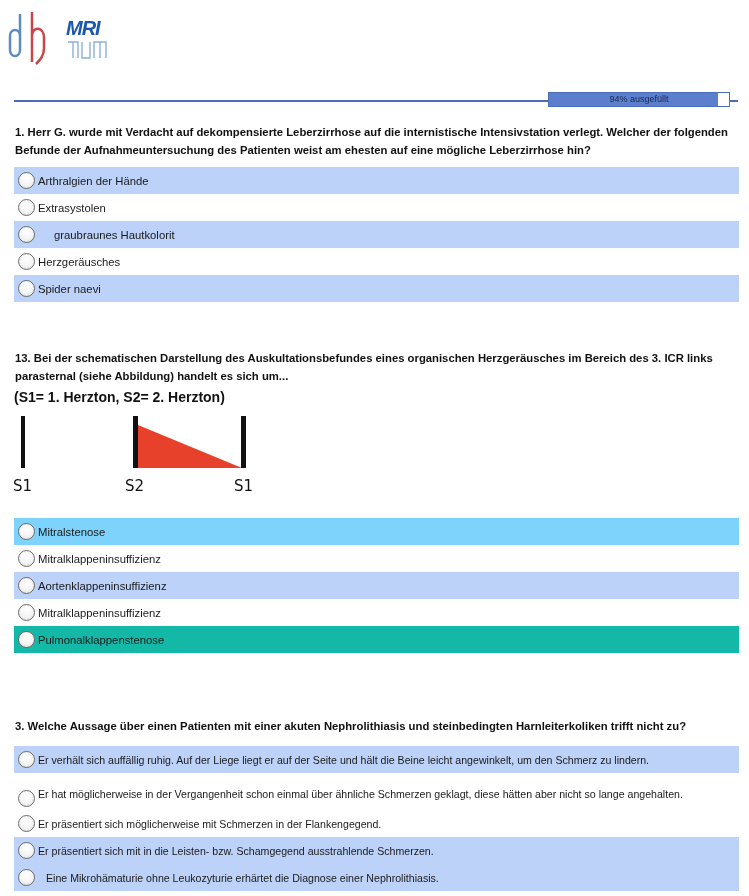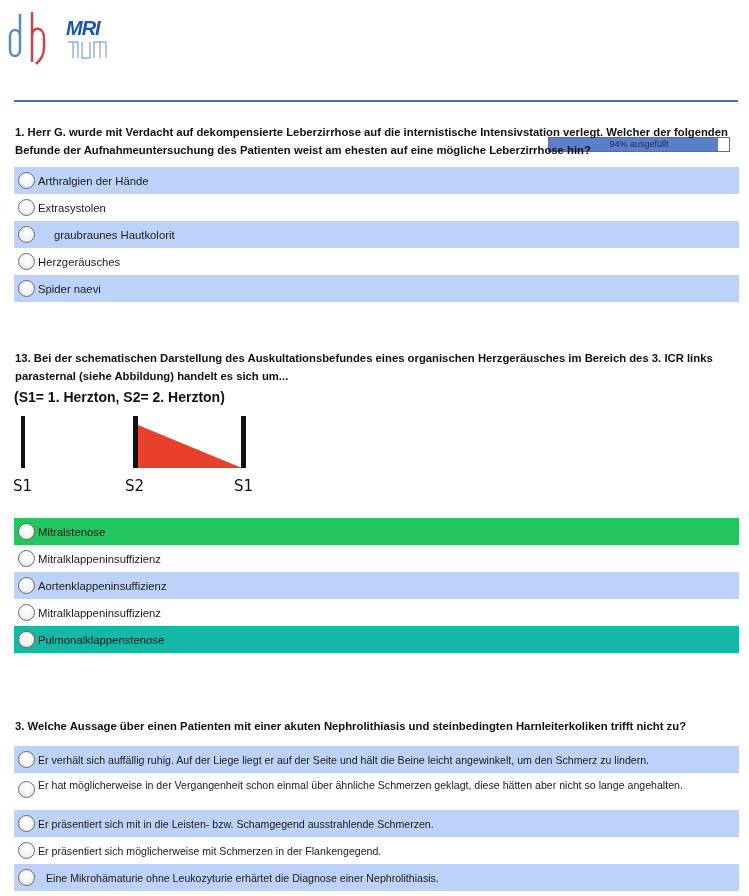--- a/index.html
+++ b/index.html
@@ -7,21 +7,21 @@
     width: 749px; height: 896px; position: relative; overflow: hidden;
     font-family: "Liberation Sans", sans-serif; color: #1a1a1a;
   }
   .logos { position: absolute; left: 8px; top: 6px; height: 60px; width: 110px; }
   .progress-line {
     position: absolute; left: 14px; top: 100px; width: 724px; height: 2px;
     background: #4a6fb8;
   }
   .progress-box {
     position: absolute; left: 548px; top: 92px; width: 182px; height: 15px;
-    border: 1px solid #4a6fb8; background: #ffffff; box-sizing: border-box; margin-top: 45px;
+    border: 1px solid #4a6fb8; background: #ffffff; box-sizing: border-box;
   }
   .progress-fill {
     position: absolute; left: 0; top: 0; bottom: 0; background: #5b7fcc;
   }
   .progress-label {
     position: absolute; left: 0; right: 0; top: 0; bottom: 0;
     font-size: 9px; line-height: 13px; text-align: center; color: #1a2a50;
   }
   .question { position: absolute; left: 14px; width: 725px; }
   .q-text {
@@ -102,21 +102,21 @@
       <rect x="7" y="6" width="4" height="52" fill="#111"></rect>
       <polygon id="murmur" points="124,15 228,58 124,58" fill="#e8412b"></polygon>
       <rect x="119" y="6" width="5" height="52" fill="#111"></rect>
       <rect x="227" y="6" width="5" height="52" fill="#111"></rect>
       <text x="-1" y="81" font-family="DejaVu Sans, sans-serif" font-size="15" fill="#111">S1</text>
       <text x="111" y="81" font-family="DejaVu Sans, sans-serif" font-size="15" fill="#111">S2</text>
       <text x="220" y="81" font-family="DejaVu Sans, sans-serif" font-size="15" fill="#111">S1</text>
     </svg>
   </div>
   <ul class="options" style="margin-top:8px;">
-    <li class="option shaded" style="background: #22c55e;">
+    <li class="option shaded" style="background: #7dd3fc;">
         <span class="radio"></span>
         <span class="option-label">Mitralstenose</span>
       </li>
     <li class="option">
         <span class="radio"></span>
         <span class="option-label">Mitralklappeninsuffizienz</span>
       </li>
     <li class="option shaded" style="background: rgb(188, 210, 248);">
         <span class="radio"></span>
         <span class="option-label">Aortenklappeninsuffizienz</span>
@@ -132,30 +132,30 @@
   </ul>
 </div>
 
 <div class="question q3" style="top:717px;">
   <div class="q-text">3. Welche Aussage über einen Patienten mit einer akuten Nephrolithiasis und steinbedingten Harnleiterkoliken trifft nicht zu?</div>
   <ul class="options" style="margin-top:11px;">
     <li class="option shaded" style="background: rgb(188, 210, 248);">
         <span class="radio"></span>
         <span class="option-label">Er verhält sich auffällig ruhig. Auf der Liege liegt er auf der Seite und hält die Beine leicht angewinkelt, um den Schmerz zu lindern.</span>
       </li>
-    <li class="option" style="min-height:37px; align-items:flex-start; padding-top:5px;">
+    <li class="option" style="min-height:37px; align-items:flex-start; padding-top:14px;">
         <span class="radio" style="margin-top:3px;"></span>
         <span class="option-label" style="padding-right:40px;">Er hat möglicherweise in der Vergangenheit schon einmal über ähnliche Schmerzen geklagt, diese hätten aber nicht so lange angehalten.</span>
+      </li>
+    <li class="option">
+        <span class="radio"></span>
+        <span class="option-label">Er präsentiert sich möglicherweise mit Schmerzen in der Flankengegend.</span>
       </li>
     <li class="option shaded" style="background: rgb(188, 210, 248);">
         <span class="radio"></span>
         <span class="option-label">Er präsentiert sich mit in die Leisten- bzw. Schamgegend ausstrahlende Schmerzen.</span>
-      </li>
-    <li class="option">
-        <span class="radio"></span>
-        <span class="option-label">Er präsentiert sich möglicherweise mit Schmerzen in der Flankengegend.</span>
       </li>
     <li class="option shaded" style="background: rgb(188, 210, 248); gap: 8px;">
         <span class="radio"></span>
         <span class="option-label">Eine Mikrohämaturie ohne Leukozyturie erhärtet die Diagnose einer Nephrolithiasis.</span>
       </li>
   </ul>
 </div>
 
 </body></html>

